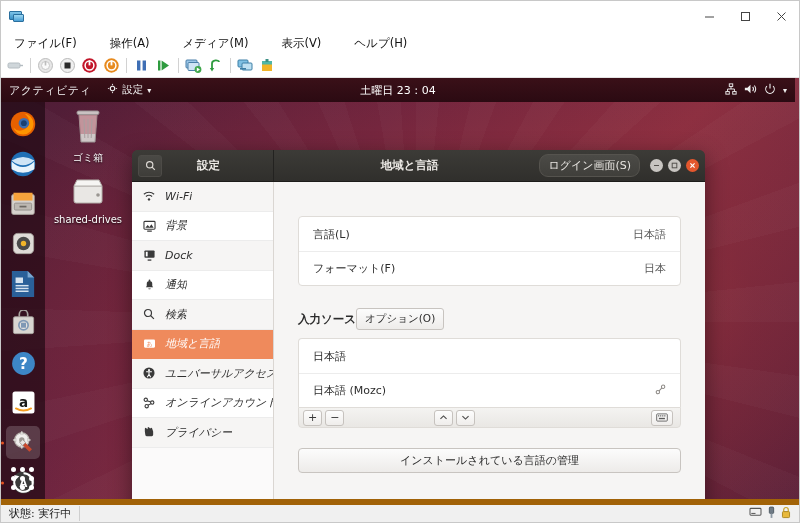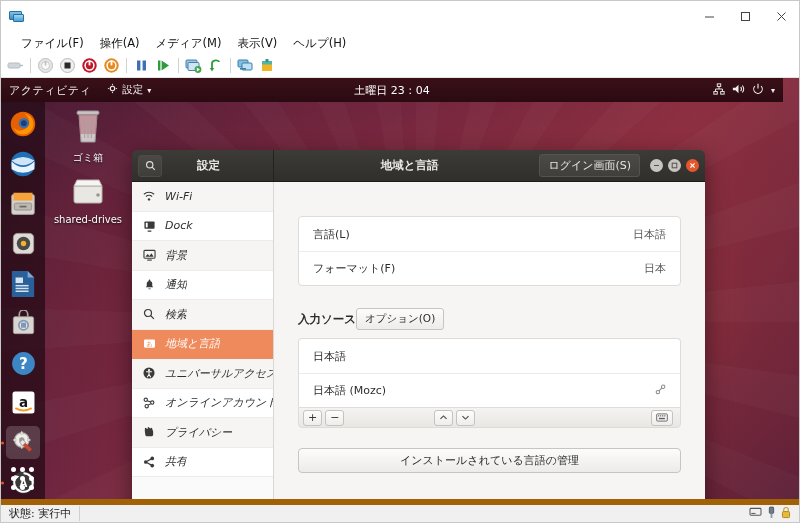--- a/index.html
+++ b/index.html
@@ -43,21 +43,21 @@
   }
   .vm-winctrls { margin-left: auto; display: flex; height: 31px; }
   .vm-winctrls .wc {
     width: 36px; height: 31px; display: flex; align-items: center; justify-content: center;
     font-size: 11px; color: #3a3a3a;
   }
   .vm-winctrls .wc svg { display: block; }
 
   .vm-menubar {
     height: 22px; display: flex; align-items: center;
-    background: #ffffff; padding-left: 13px; gap: 2px;
+    background: #ffffff; padding-left: 6px; gap: 19px;
     flex: 0 0 auto;
   }
   .vm-menubar .mi {
     font-size: 11.5px; color: #111; padding: 2px 7px; white-space: nowrap;
   }
 
   .vm-toolbar {
     height: 24px; display: flex; align-items: center;
     background: #ffffff; padding-left: 4px; gap: 1px;
     border-bottom: 1px solid #e4e4e4;
@@ -86,21 +86,21 @@
     content: "";
     position: absolute; inset: 0;
     background:
       repeating-conic-gradient(from 0deg at 52% 58%,
         rgba(255,255,255,0.028) 0deg 6deg, rgba(0,0,0,0) 6deg 14deg);
     opacity: .85;
   }
 
   
   .ub-panel {
-    position: absolute; left: 0; right: 16px; top: 0; height: 24px;
+    position: absolute; left: 0; right: 4px; top: 0; height: 24px;
     background: #2c0b14;
     background: linear-gradient(#3a1018, #2b0a12);
     display: flex; align-items: center; color: #f2f2f2;
     font-size: 11px; z-index: 30;
   }
   .ub-activities { padding: 0 10px 0 8px; font-size: 11px; color: #f5f5f5; letter-spacing: .5px; }
   .ub-settings-ind { display: flex; align-items: center; gap: 4px; padding: 0 6px; }
   .ub-clock {
     position: absolute; left: 0; right: 0; text-align: center;
     font-size: 11px; color: #ffffff; pointer-events: none;
@@ -168,21 +168,21 @@
     padding-right: 18px;
   }
   .gs-hb-right {
     flex: 1; display: flex; align-items: center; padding: 0 6px;
     background: linear-gradient(#3c3b37, #302f2c);
   }
   .gs-hb-right .ttl {
     flex: 1; text-align: center; font-size: 11.5px; font-weight: bold; color: #eeebe7;
   }
   .gs-login-btn {
-    font-size: 11px; color: #e8e5e1; padding: 3px 8px; border-radius: 3px;
+    font-size: 11px; color: #e8e5e1; padding: 3px 8px; border-radius: 9px;
     border: 1px solid #55534e; background: linear-gradient(#4b4a46, #403f3b);
     white-space: nowrap;
   }
   .gs-wc { display: flex; align-items: center; gap: 5px; margin-left: 10px; }
   .gs-wc span {
     width: 13px; height: 13px; border-radius: 50%;
     display: flex; align-items: center; justify-content: center;
     font-size: 8px; color: #3b3b3b;
   }
   .gs-wc .min { background: #c8c5c1; }
@@ -587,37 +587,37 @@
                 <circle cx="7" cy="9.4" r="1.4" fill="#3a3a3a"></circle>
               </svg>
             </span>
             <span class="lbl">Wi-Fi</span>
           </div>
 
 
           <div class="gs-row">
             <span class="ico">
               <svg width="13" height="12" viewBox="0 0 14 13">
+                <rect x="1" y="1.5" width="12" height="8.5" rx="1" fill="none" stroke="#3a3a3a" stroke-width="1.2"></rect>
+                <path d="M2.5 8.5 L5 5.5 L7 7.5 L9 4.5 L11.5 8.5 Z" fill="#3a3a3a"></path>
+                <line x1="4.5" y1="12" x2="9.5" y2="12" stroke="#3a3a3a" stroke-width="1.2"></line>
+              </svg>
+            </span>
+            <span class="lbl">背景</span>
+          </div>
+
+          <div class="gs-row">
+            <span class="ico">
+              <svg width="13" height="12" viewBox="0 0 14 13">
                 <rect x="1.5" y="1.5" width="11" height="8" rx="1" fill="#3a3a3a"></rect>
                 <rect x="3" y="3" width="2" height="5" fill="#fff"></rect>
                 <line x1="5" y1="12" x2="9" y2="12" stroke="#3a3a3a" stroke-width="1.4"></line>
               </svg>
             </span>
             <span class="lbl">Dock</span>
-          </div>
-
-          <div class="gs-row">
-            <span class="ico">
-              <svg width="13" height="12" viewBox="0 0 14 13">
-                <rect x="1" y="1.5" width="12" height="8.5" rx="1" fill="none" stroke="#3a3a3a" stroke-width="1.2"></rect>
-                <path d="M2.5 8.5 L5 5.5 L7 7.5 L9 4.5 L11.5 8.5 Z" fill="#3a3a3a"></path>
-                <line x1="4.5" y1="12" x2="9.5" y2="12" stroke="#3a3a3a" stroke-width="1.2"></line>
-              </svg>
-            </span>
-            <span class="lbl">背景</span>
           </div>
 
           <div class="gs-row">
             <span class="ico">
               <svg width="11" height="12" viewBox="0 0 12 13">
                 <path d="M2 9 L10 9 L9 7.5 L9 5 A3 3 0 0 0 3 5 L3 7.5 Z" fill="#3a3a3a"></path>
                 <circle cx="6" cy="1.6" r="1" fill="#3a3a3a"></circle>
                 <path d="M4.6 10.2 A1.5 1.5 0 0 0 7.4 10.2" fill="#3a3a3a"></path>
               </svg>
             </span>
@@ -670,32 +670,20 @@
 
           <div class="gs-row">
             <span class="ico">
               <svg width="12" height="12" viewBox="0 0 13 13">
                 <path d="M2 6 L2 3 A1 1 0 0 1 3.6 2.4 L5 3.6 L5 2 A1 1 0 0 1 6.6 1.6 L8 3 L8 2.4 A1 1 0 0 1 9.8 2.4 L11 6 L11 9.5 A1.5 1.5 0 0 1 9.5 11 L4 11 A1.5 1.5 0 0 1 2.5 9.5 Z" fill="#3a3a3a"></path>
               </svg>
             </span>
             <span class="lbl">プライバシー</span>
           </div>
 
-          <div class="gs-row">
-            <span class="ico">
-              <svg width="12" height="12" viewBox="0 0 13 13">
-                <circle cx="10" cy="2.6" r="2" fill="#3a3a3a"></circle>
-                <circle cx="3" cy="6.5" r="2" fill="#3a3a3a"></circle>
-                <circle cx="10" cy="10.4" r="2" fill="#3a3a3a"></circle>
-                <line x1="4.4" y1="5.6" x2="8.6" y2="3.4" stroke="#3a3a3a" stroke-width="1.3"></line>
-                <line x1="4.4" y1="7.4" x2="8.6" y2="9.6" stroke="#3a3a3a" stroke-width="1.3"></line>
-              </svg>
-            </span>
-            <span class="lbl">共有</span>
-          </div>
 
         </div>
 
         <div class="gs-content">
 
           <div class="gs-card">
             <div class="gs-card-row">
               <span>言語(L)</span>
               <span class="val">日本語</span>
             </div>

